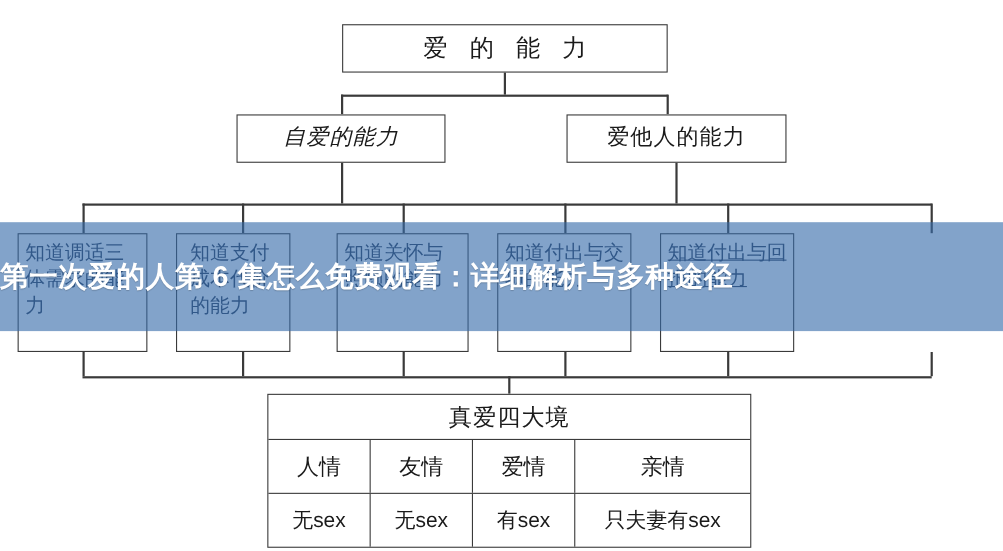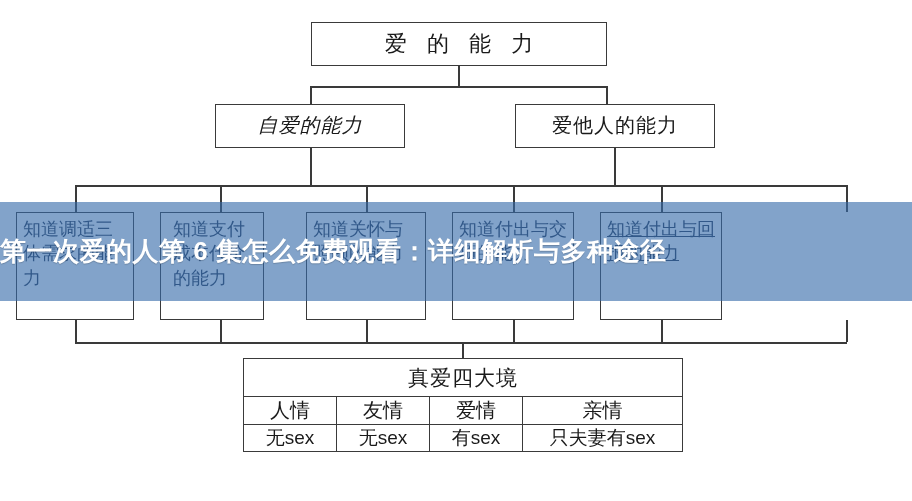--- a/index.html
+++ b/index.html
@@ -55,21 +55,21 @@
   #leaf-4{left:600px;width:122px;text-decoration:underline;}
   #leaf-5{left:764px;width:132px;}
 
   
   .ln{position:absolute;background:#3a3a3a;}
   .lnv{width:1.5px;}
   .lnh{height:1.5px;}
 
   
   #bottom-table{
-    position:absolute;left:243px;top:358px;width:440px;height:94px;
+    position:absolute;left:243px;top:358px;width:440px;height:140px;
     border:1.5px solid #3a3a3a;box-sizing:border-box;background:#fff;
     display:flex;flex-direction:column;
   }
   #table-title{
     height:40px;display:flex;align-items:center;justify-content:center;
     font-size:21px;color:#1a1a1a;border-bottom:1.5px solid #3a3a3a;
     letter-spacing:1px;
   }
   .trow{display:flex;flex:1;}
   .trow.first{border-bottom:1.5px solid #3a3a3a;}

